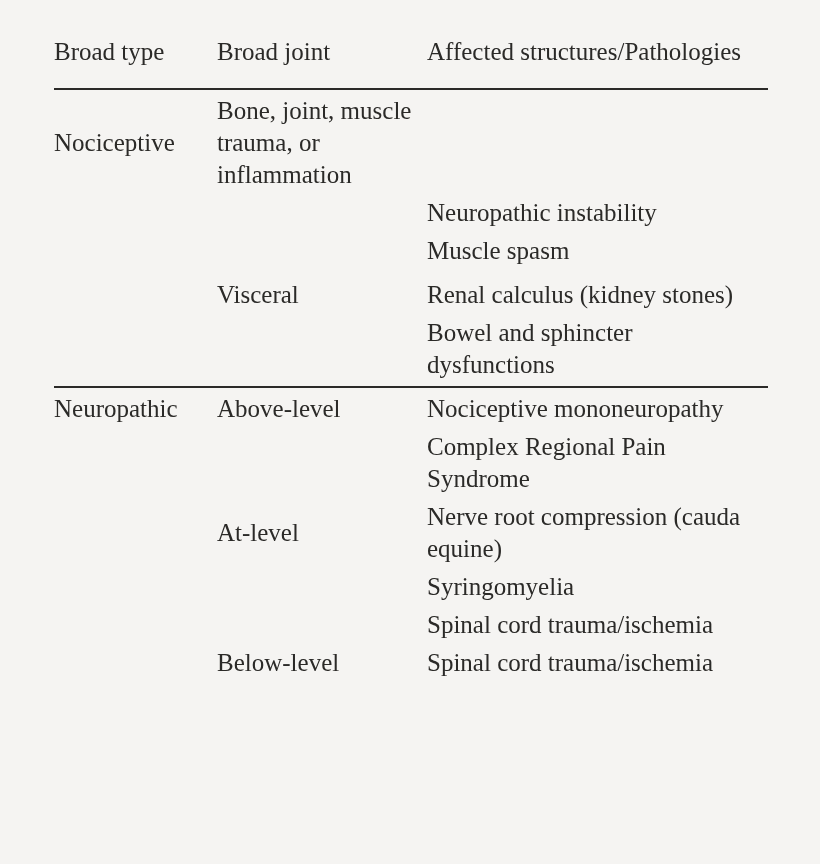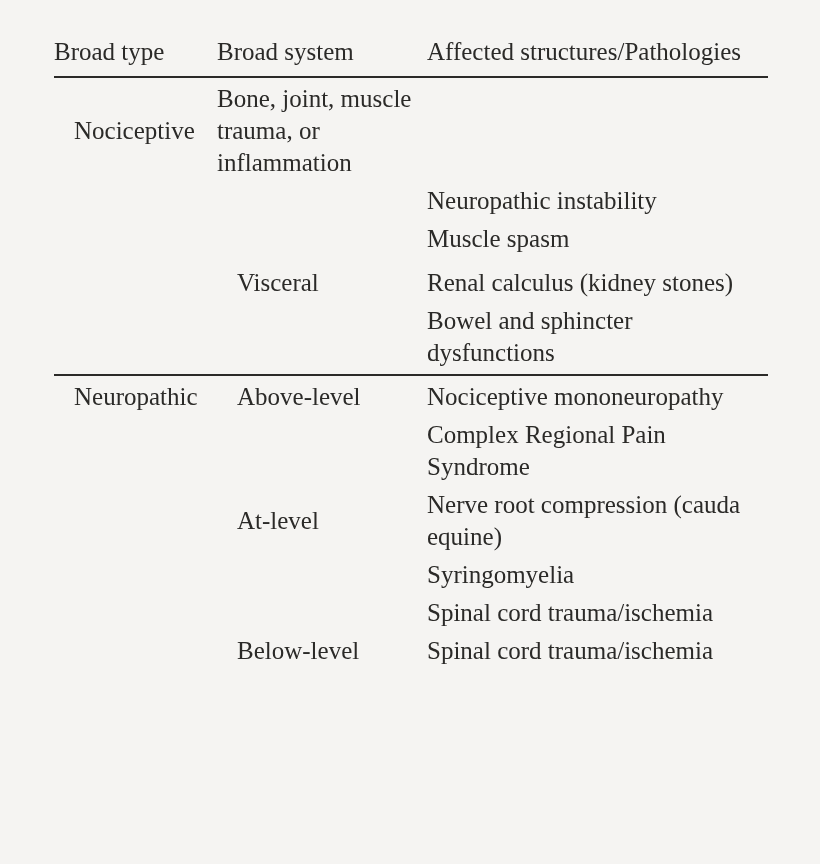--- a/index.html
+++ b/index.html
@@ -22,51 +22,50 @@
     left: 54px;
     top: 36px;
     width: 714px;
   }
   .row {
     display: grid;
     grid-template-columns: 163px 210px 1fr;
     column-gap: 0;
   }
   .header-row {
-    padding-bottom: 8px;
+    padding-bottom: 20px;
     border-bottom: 2px solid #2b2a28;
   }
   .header-cell {
     white-space: nowrap;
   }
   .section {
     padding: 2px 0;
   }
   .section.ruled {
     border-bottom: 2px solid #2b2a28;
   }
   .body-row {
     padding: 3px 0;
   }
   .cell-type, .cell-system {
     display: flex;
     align-items: center;
-    margin-left: 20px;
   }
   .cell-pathology {
     white-space: pre-line;
   }
 </style>
 </head>
 <body>
 
 <div class="table">
   <div class="row header-row">
     <div class="header-cell">Broad type</div>
-    <div class="header-cell">Broad system</div>
+    <div class="header-cell">Broad joint</div>
     <div class="header-cell">Affected structures/Pathologies</div>
   </div>
   <div class="section ruled" id="section-0">
       <div class="row body-row">
         <div class="cell-type">Nociceptive</div>
         <div class="cell-pathology">Bone, joint, muscle trauma, or
 inflammation</div>
       </div>
       <div class="row body-row">
         <div class="cell-type"></div>

